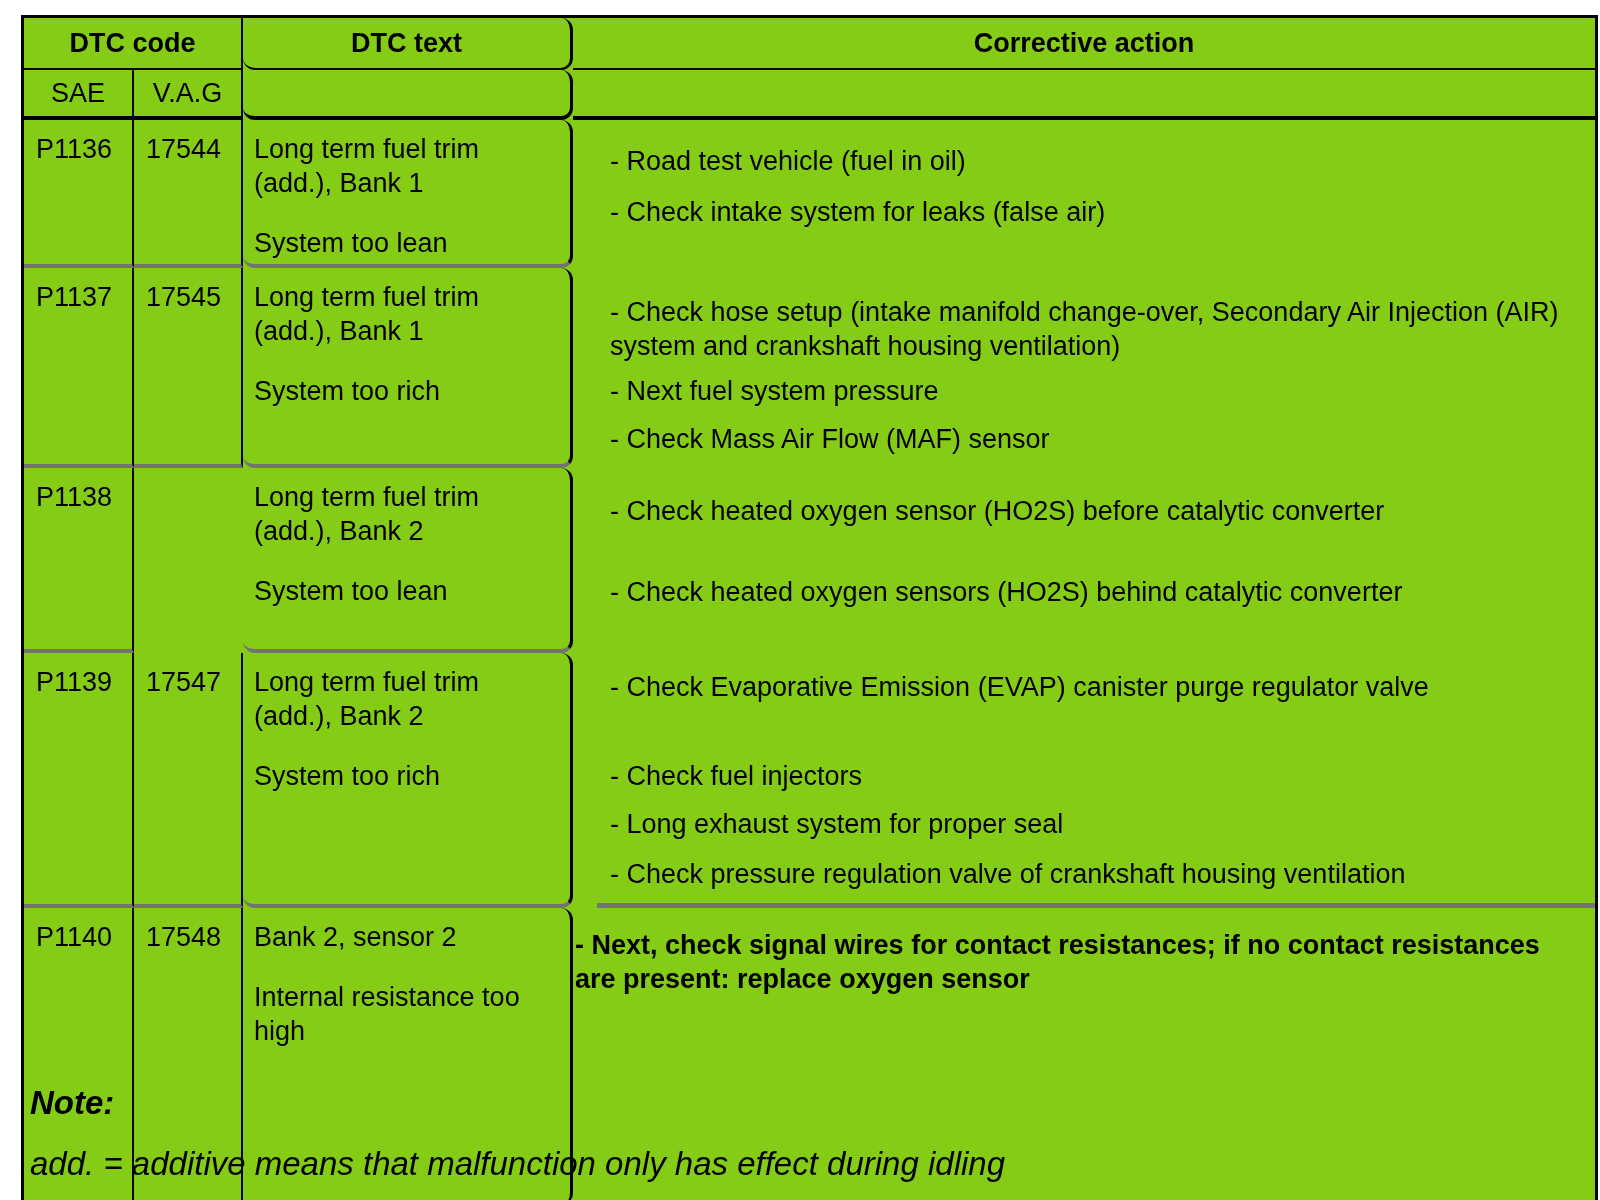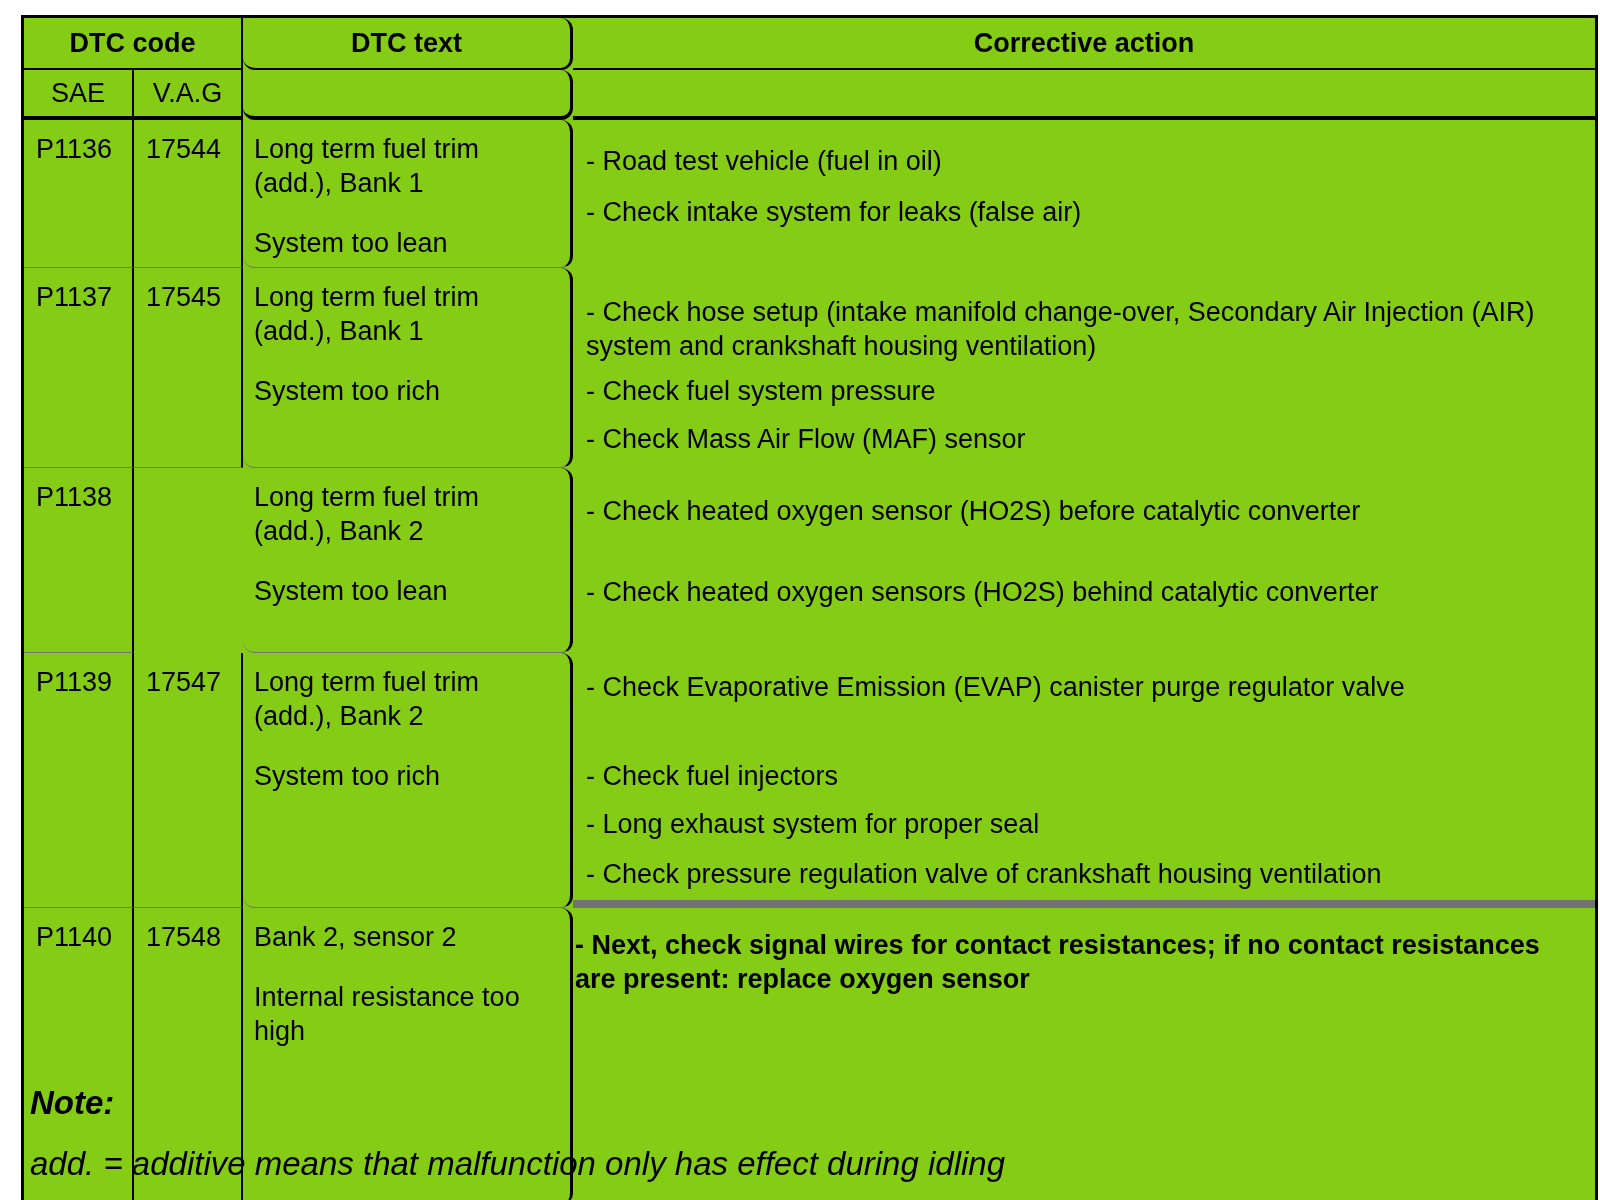--- a/index.html
+++ b/index.html
@@ -11,30 +11,30 @@
   }
   .dtc-table {
     position: absolute; left: 21px; top: 15px;
     width: 1577px; height: 1193px;
     display: grid;
     grid-template-columns: 110px 109px 330px 1fr;
     grid-template-rows: 52px 50px 148px 200px 185px 255px 1fr;
     border: 3px solid #000;
     background: #84cc16;
   }
-  .cell { border-right: 2px solid #000; border-bottom: 1px solid #737373; overflow: hidden; }
+  .cell { border-right: 2px solid #000; border-bottom: 4px solid #737373; overflow: hidden; }
   .col3 { border-right: 3px solid #000; border-radius: 12px; }
   .col4 { border-right: none; }
   .hdr  { border-bottom: 2px solid #000; display: flex; align-items: center; justify-content: center; font-weight: bold; }
   .subhdr { border-bottom: 4px solid #000; display: flex; align-items: center; justify-content: center; }
   .lastrow { border-bottom: none; }
   .code-cell { padding: 12px 0 0 12px; }
   .desc-cell { padding: 12px 10px 0 11px; }
   .desc-cell .status { margin-top: 26px; }
-  .actions-cell { grid-column: 4; grid-row: 3 / 7; position: relative; border-right: none; border-bottom: 8px solid #737373; }
+  .actions-cell { grid-column: 4; grid-row: 3 / 7; position: relative; border-right: none; border-bottom: 5px solid #737373; margin-left: 24px; }
   .actions-cell p { position: absolute; left: 13px; max-width: 1010px; }
   .action-p1140 { padding: 20px 14px 0 2px; font-weight: bold; }
   .action-p1140 p { max-width: 1010px; }
   .note-block { position: absolute; left: 30px; top: 1086px; font-style: italic; font-size: 33px; }
   .note-title { font-weight: bold; }
   .note-body { margin-top: 27px; }
 </style>
 </head>
 <body>
 
@@ -67,21 +67,21 @@
   </div>
   <div class="cell col3 desc-cell" style="grid-column: 3; grid-row: 3;">
     <div><span>Long term fuel trim</span><br><span>(add.), Bank 1</span></div>
     <p class="status">System too lean</p>
   </div>
 
   <div class="cell actions-cell">
     <p style="top: 24px;">- Road test vehicle (fuel in oil)</p>
     <p style="top: 75px;">- Check intake system for leaks (false air)</p>
     <p style="top: 175px;">- Check hose setup (intake manifold change-over, Secondary Air Injection (AIR) system and crankshaft housing ventilation)</p>
-    <p style="top: 254px;">- Check fuel system pressure</p>
+    <p style="top: 254px;">- Next fuel system pressure</p>
     <p style="top: 302px;">- Check Mass Air Flow (MAF) sensor</p>
     <p style="top: 374px;">- Check heated oxygen sensor (HO2S) before catalytic converter</p>
     <p style="top: 455px;">- Check heated oxygen sensors (HO2S) behind catalytic converter</p>
     <p style="top: 550px;">- Check Evaporative Emission (EVAP) canister purge regulator valve</p>
     <p style="top: 639px;">- Check fuel injectors</p>
     <p style="top: 687px;">- Long exhaust system for proper seal</p>
     <p style="top: 737px;">- Check pressure regulation valve of crankshaft housing ventilation</p>
   </div>
 
   <div class="cell code-cell" style="grid-column: 1; grid-row: 4;">

